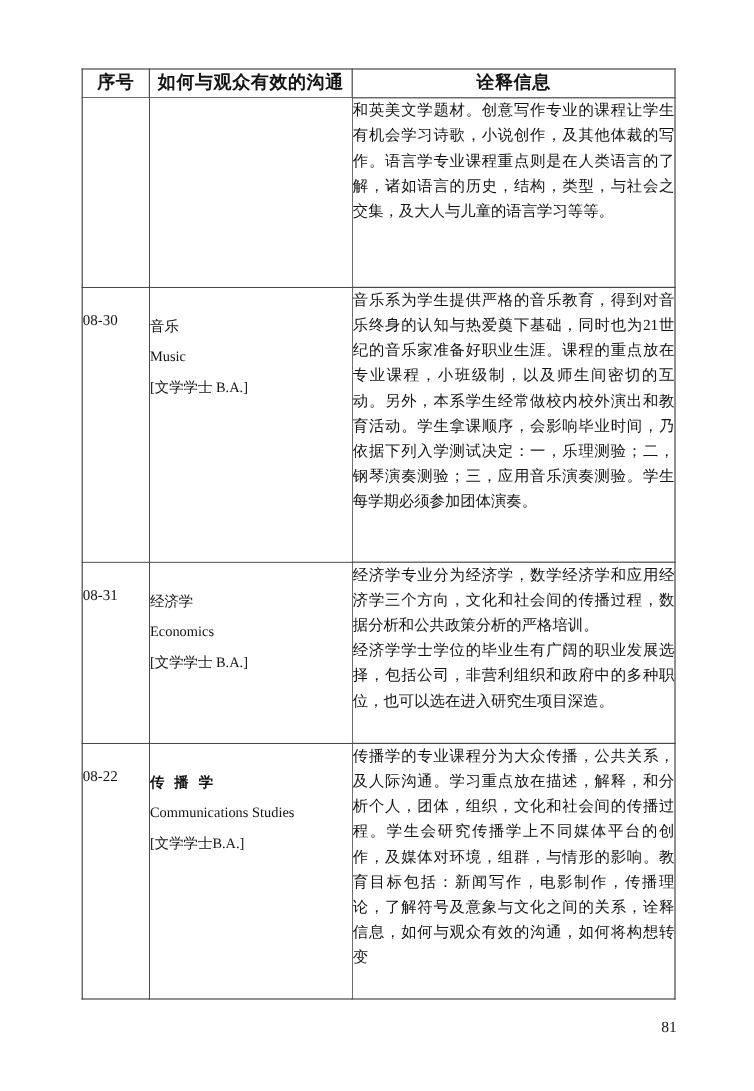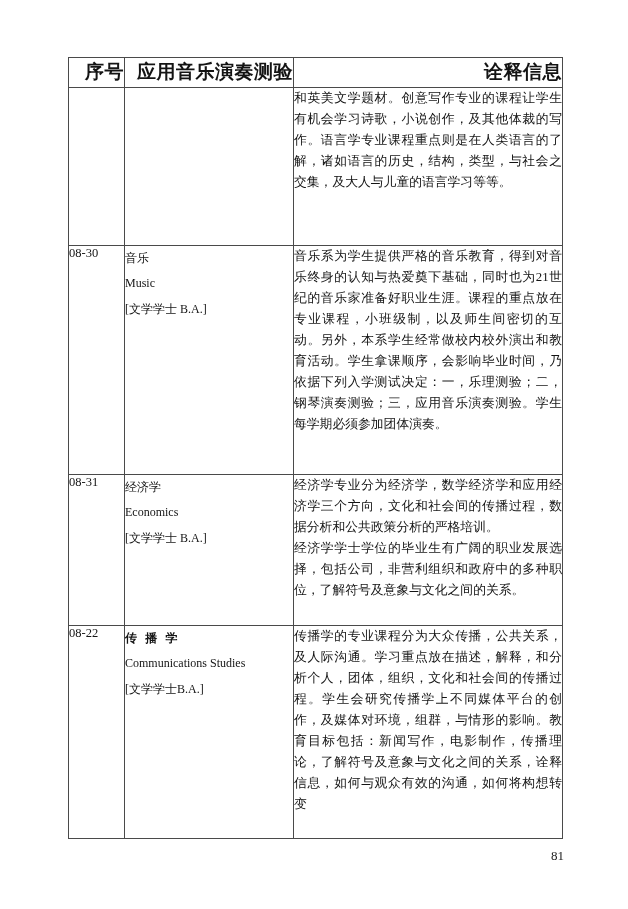--- a/index.html
+++ b/index.html
@@ -43,23 +43,23 @@
     background: #ffffff;
   }
 
   
   .col-no    { width: 56px;  }
   .col-major { width: 169px; }
   .col-goal  { width: 269px; }
 
   
   .hdr-cell {
-    text-align: right;
+    text-align: center;
     font-weight: bold;
-    font-size: 19px;
+    font-size: 15px;
     line-height: 1.5;
     padding: 6px 2px 7px 2px;
     letter-spacing: 0.5px;
   }
 
   
   .cell-no {
     text-align: left;
     font-size: 12.5px;
     padding: 0 0 0 7px;
@@ -100,20 +100,21 @@
     word-break: break-all;
   }
 
   
   .vmid {
     display: flex;
     flex-direction: column;
     justify-content: center;
     height: 100%;
     box-sizing: border-box;
+    margin-top: 20px;
   }
 
   
   .row-1 .cell-goal { height: 157px; }
   .row-2 .cell-goal { height: 228px; }
   .row-3 .cell-goal { height: 150px; }
   .row-4 .cell-goal { height: 212px; }
 
   
   .page-number {
@@ -134,21 +135,21 @@
   <table class="doc-table">
     <colgroup>
       <col class="col-no">
       <col class="col-major">
       <col class="col-goal">
     </colgroup>
 
     <thead>
       <tr>
         <th class="hdr-cell">序号</th>
-        <th class="hdr-cell">应用音乐演奏测验</th>
+        <th class="hdr-cell">如何与观众有效的沟通</th>
         <th class="hdr-cell">诠释信息</th>
       </tr>
     </thead>
 
     <tbody>
 
       <tr class="row-1">
         <td class="cell-no">
           <div class="vmid">
             <span class="no-text"></span>
@@ -198,21 +199,21 @@
           <div class="vmid">
             <span class="maj-block">
               <span class="maj-line">经济学</span>
               <span class="maj-line">Economics</span>
               <span class="maj-line">[文学学士  B.A.]</span>
             </span>
           </div>
         </td>
         <td class="cell-goal">
           <p class="goal-p">经济学专业分为经济学，数学经济学和应用经济学三个方向，文化和社会间的传播过程，数据分析和公共政策分析的严格培训。</p>
-          <p class="goal-p">经济学学士学位的毕业生有广阔的职业发展选择，包括公司，非营利组织和政府中的多种职位，了解符号及意象与文化之间的关系。</p>
+          <p class="goal-p">经济学学士学位的毕业生有广阔的职业发展选择，包括公司，非营利组织和政府中的多种职位，也可以选在进入研究生项目深造。</p>
         </td>
       </tr>
 
       <tr class="row-4">
         <td class="cell-no">
           <div class="vmid">
             <span class="no-text">08-22</span>
           </div>
         </td>
         <td class="cell-major">

